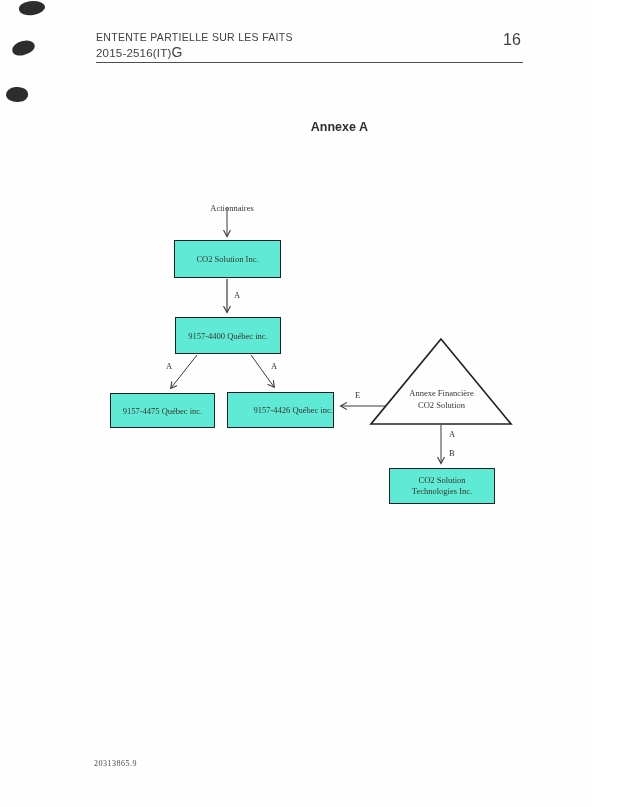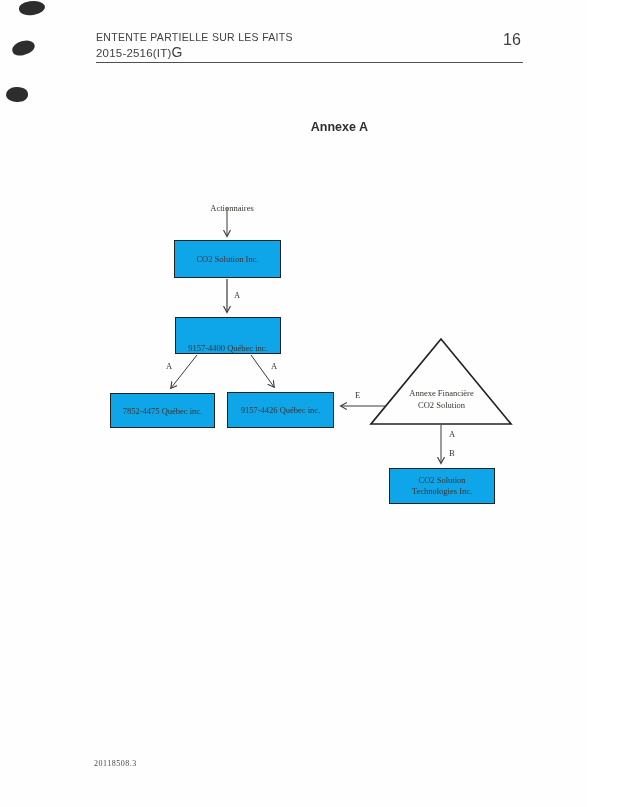--- a/index.html
+++ b/index.html
@@ -75,31 +75,31 @@
     font-family: "Liberation Serif", serif;
     font-size: 8.5px;
     color: #3a342e;
     white-space: nowrap;
   }
   .shareholders { left: 182px; top: 191px; width: 100px; text-align: center; margin-top: 12px; }
 
   .node-box {
     position: absolute;
     border: 1.6px solid #222222;
-    background: #0ea5e9;
+    background: #5eead4;
     display: flex; align-items: center; justify-content: center;
     font-family: "Liberation Serif", serif;
     font-size: 8.5px; color: #3a342e;
     text-align: center;
     box-sizing: border-box;
   }
   .box-co2      { left: 174px; top: 240px; width: 107px; height: 38px; }
-  .box-4400     { left: 175px; top: 317px; width: 106px; height: 37px; align-items: flex-end; }
+  .box-4400     { left: 175px; top: 317px; width: 106px; height: 37px; }
   .box-4475     { left: 110px; top: 393px; width: 105px; height: 35px; }
-  .box-4426     { left: 227px; top: 392px; width: 107px; height: 36px; }
+  .box-4426     { left: 227px; top: 392px; width: 107px; height: 36px; justify-content: flex-end; }
   .box-tech     { left: 389px; top: 468px; width: 106px; height: 36px; flex-direction: column; line-height: 11px; }
 
   .tri-text {
     position: absolute; left: 391px; top: 388px; width: 101px;
     text-align: center;
     font-family: "Liberation Serif", serif;
     font-size: 8.5px; line-height: 11.5px;
     color: #3a342e;
   }
 
@@ -167,21 +167,21 @@
 
   <div class="node-box box-co2">
     <span>CO2 Solution Inc.</span>
   </div>
 
   <div class="node-box box-4400">
     <span>9157-4400 Québec inc.</span>
   </div>
 
   <div class="node-box box-4475">
-    <span>7852-4475 Québec inc.</span>
+    <span>9157-4475 Québec inc.</span>
   </div>
 
   <div class="node-box box-4426">
     <span>9157-4426 Québec inc.</span>
   </div>
 
   <div class="tri-text">
     <div>Annexe Financière</div>
     <div>CO2 Solution</div>
   </div>
@@ -191,15 +191,15 @@
     <div>Technologies Inc.</div>
   </div>
 
   <div class="edge-label el-a1">A</div>
   <div class="edge-label el-a2">A</div>
   <div class="edge-label el-a3">A</div>
   <div class="edge-label el-e">E</div>
   <div class="edge-label el-a4">A</div>
   <div class="edge-label el-b">B</div>
 
-  <div class="footer-id">20118508.3</div>
+  <div class="footer-id">20313865.9</div>
 
 </div>
 
 </body></html>

